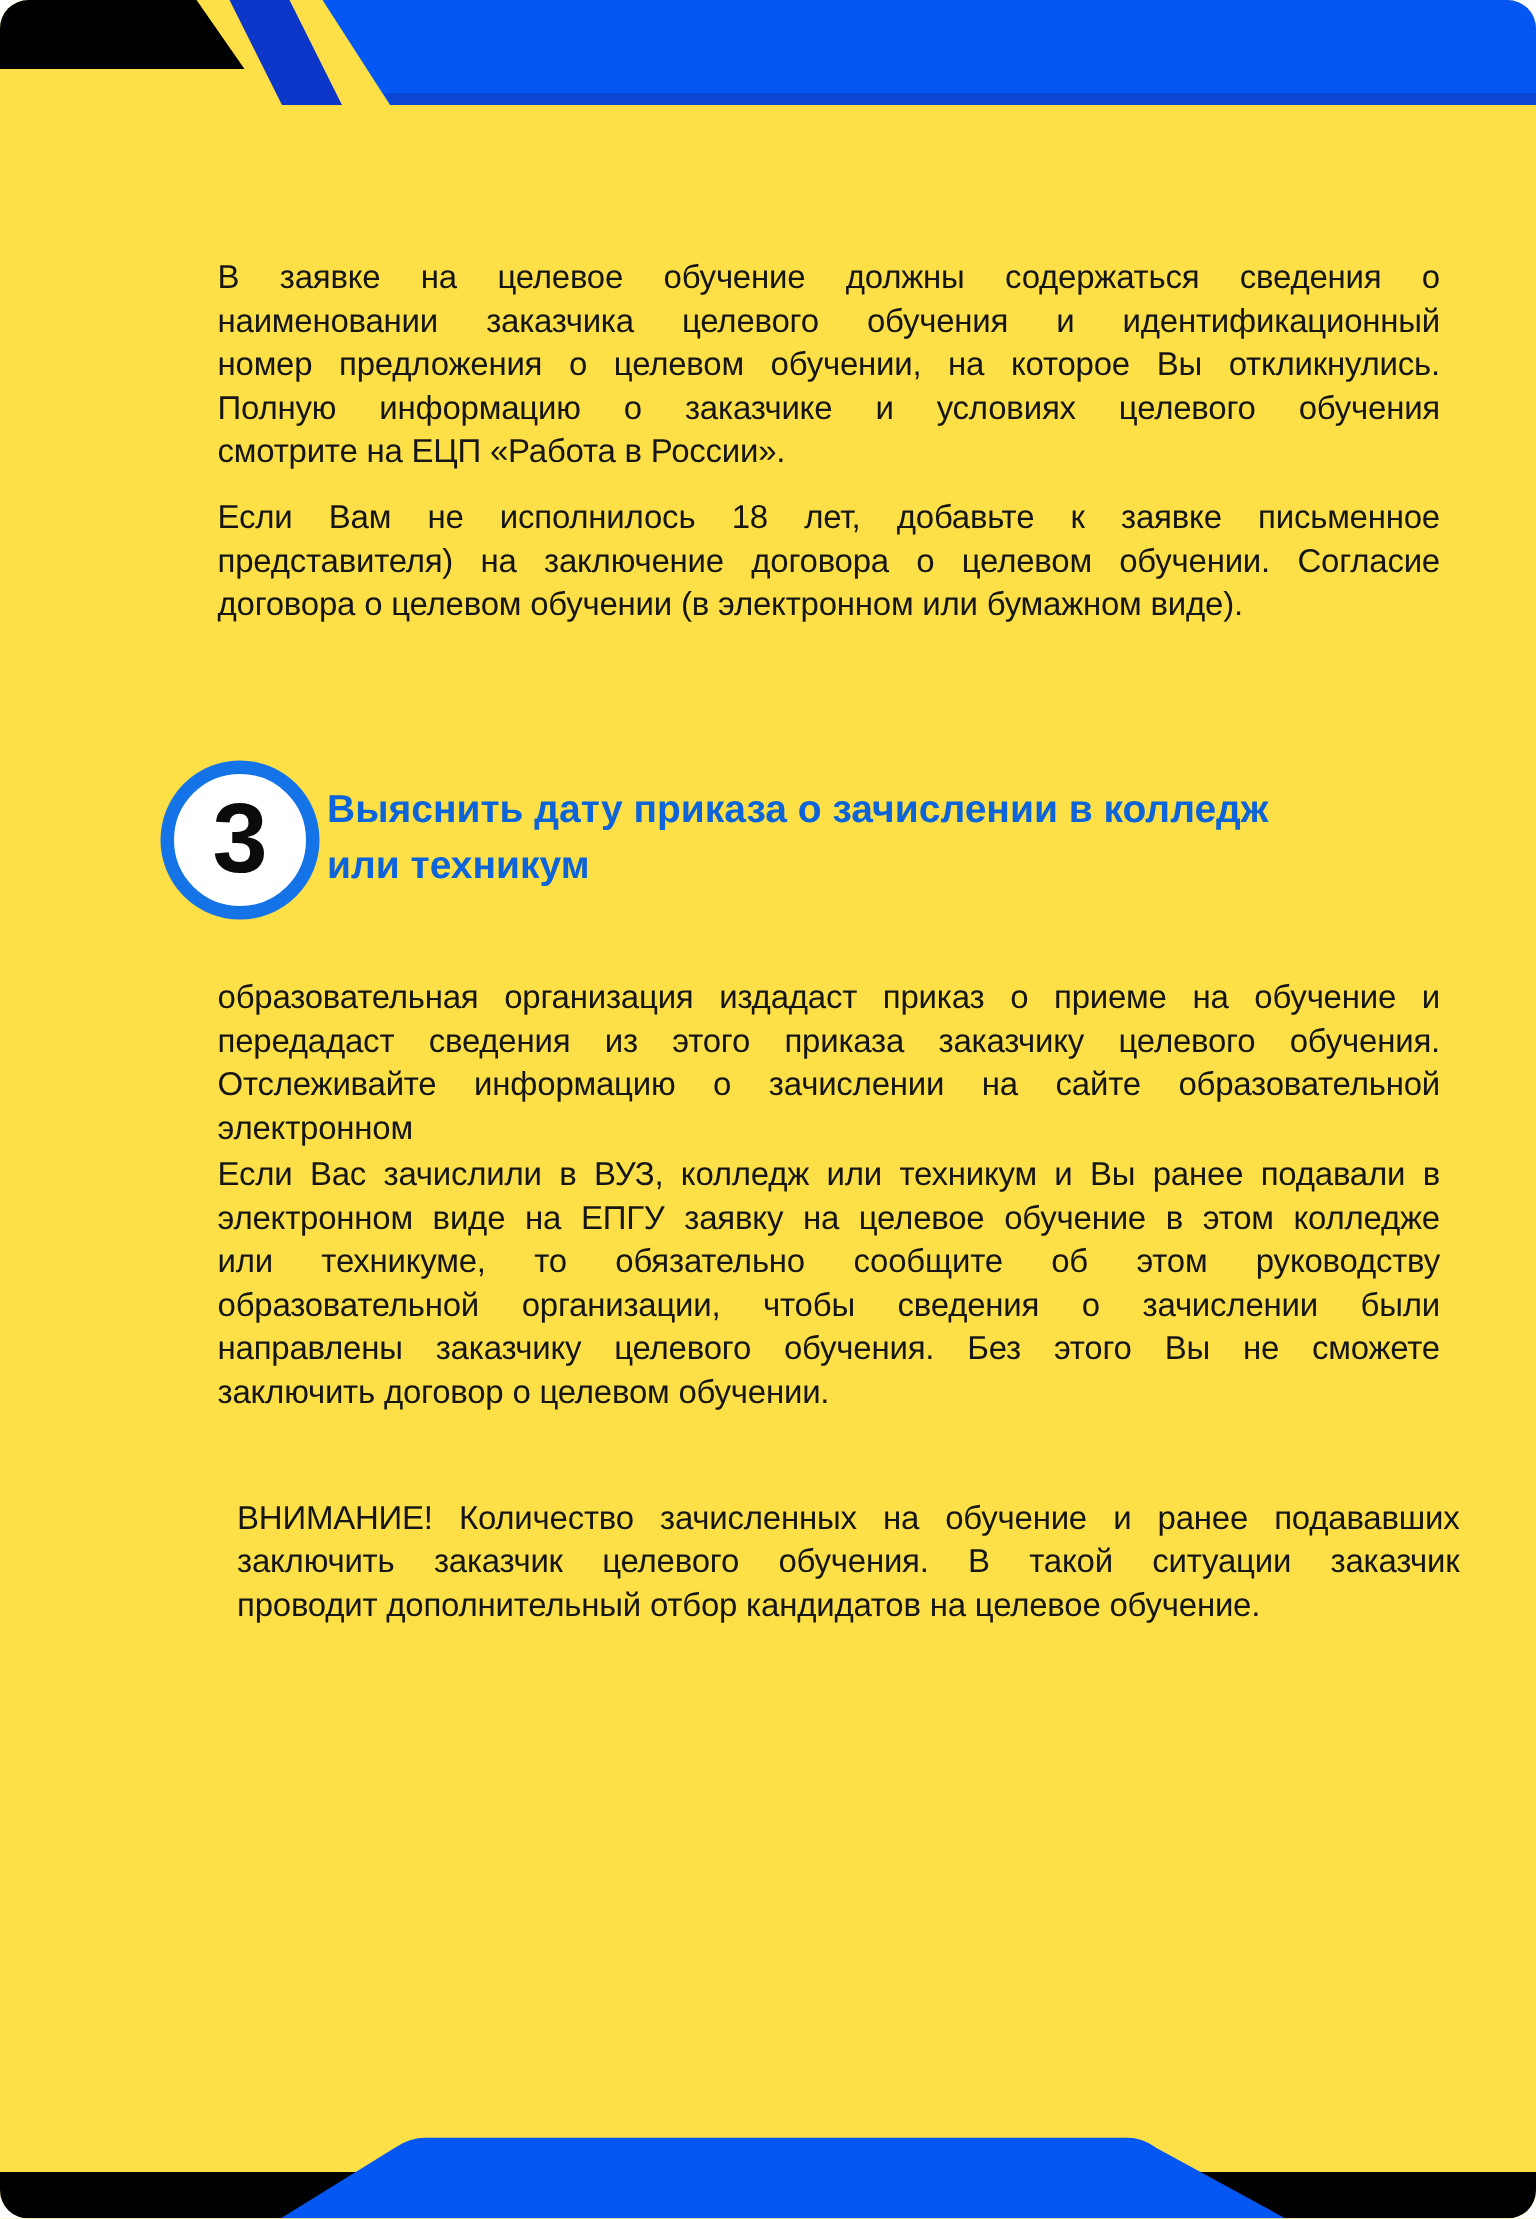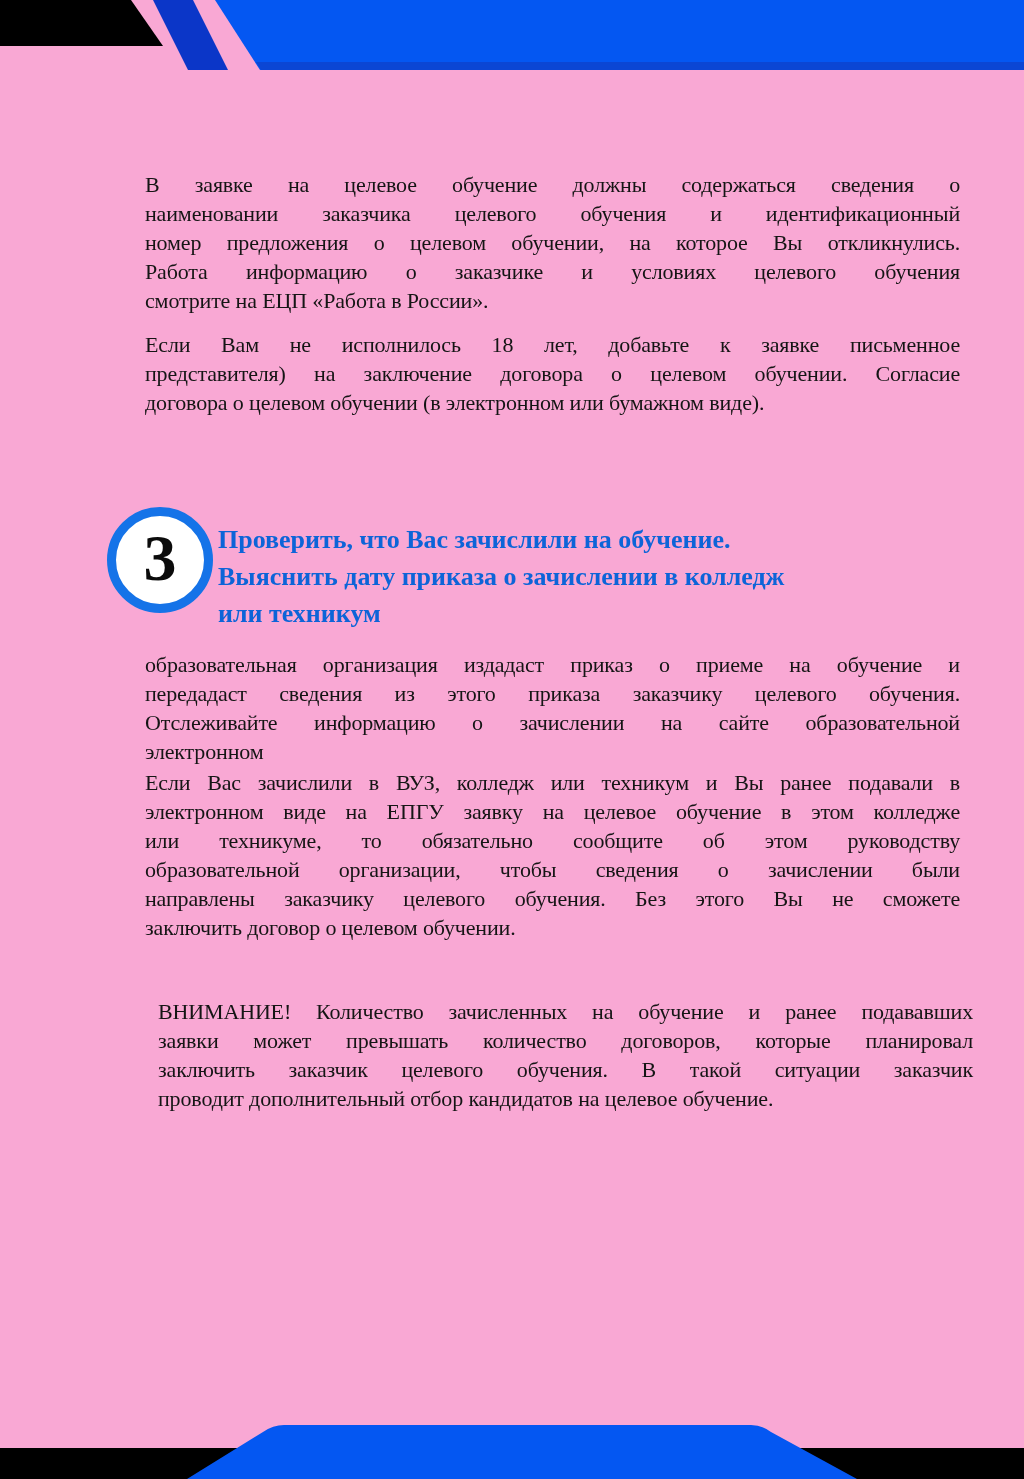--- a/index.html
+++ b/index.html
@@ -4,23 +4,24 @@
 <style>
   html, body {
     margin: 0;
     padding: 0;
     background: #ffffff;
   }
   .page {
     position: relative;
     width: 1024px;
     height: 1479px;
-    background: #f9a8d4;
+    background: #fde047;
     overflow: hidden;
-    font-family: Liberation Serif, serif;
+    font-family: Liberation Sans, sans-serif;
+    border-radius: 19px;
   }
   .header-graphic, .footer-graphic {
     position: absolute;
     left: 0;
     display: block;
   }
   .header-graphic { top: 0; }
   .footer-graphic { bottom: 0; }
 
   .para {
@@ -93,35 +94,34 @@
     <polygon points="215,0 1024,0 1024,70 260,70" fill="#0457f2"></polygon>
     <polygon points="256,62 1024,62 1024,70 261,70" fill="#0b46d4"></polygon>
     <polygon points="153,0 193,0 228,70 188,70" fill="#0b36c8"></polygon>
     <polygon points="0,0 131,0 163,46 0,46" fill="#000000"></polygon>
   </svg>
 
   <section class="para p1">
       <div class="line">В заявке на целевое обучение должны содержаться сведения о</div>
       <div class="line">наименовании заказчика целевого обучения и идентификационный</div>
       <div class="line">номер предложения о целевом обучении, на которое Вы откликнулись.</div>
-      <div class="line">Работа информацию о заказчике и условиях целевого обучения</div>
+      <div class="line">Полную информацию о заказчике и условиях целевого обучения</div>
       <div class="line line-last">смотрите на ЕЦП «Работа в России».</div>
     </section>
 
   <section class="para p2">
       <div class="line">Если Вам не исполнилось 18 лет, добавьте к заявке письменное</div>
       <div class="line">представителя) на заключение договора о целевом обучении. Согласие</div>
       <div class="line line-last">договора о целевом обучении (в электронном или бумажном виде).</div>
     </section>
 
   <div class="step-circle">
     <span class="step-number">3</span>
   </div>
   <h2 class="step-title">
-      <div class="line">Проверить, что Вас зачислили на обучение.</div>
       <div class="line">Выяснить дату приказа о зачислении в колледж</div>
       <div class="line line-last">или техникум</div>
     </h2>
 
   <section class="para p3">
       <div class="line">образовательная организация издадаст приказ о приеме на обучение и</div>
       <div class="line">передадаст сведения из этого приказа заказчику целевого обучения.</div>
       <div class="line">Отслеживайте информацию о зачислении на сайте образовательной</div>
       <div class="line line-last">электронном</div>
     </section>
@@ -130,21 +130,20 @@
       <div class="line">Если Вас зачислили в ВУЗ, колледж или техникум и Вы ранее подавали в</div>
       <div class="line">электронном виде на ЕПГУ заявку на целевое обучение в этом колледже</div>
       <div class="line">или техникуме, то обязательно сообщите об этом руководству</div>
       <div class="line">образовательной организации, чтобы сведения о зачислении были</div>
       <div class="line">направлены заказчику целевого обучения. Без этого Вы не сможете</div>
       <div class="line line-last">заключить договор о целевом обучении.</div>
     </section>
 
   <section class="para p5">
       <div class="line">ВНИМАНИЕ! Количество зачисленных на обучение и ранее подававших</div>
-      <div class="line">заявки может превышать количество договоров, которые планировал</div>
       <div class="line">заключить заказчик целевого обучения. В такой ситуации заказчик</div>
       <div class="line line-last">проводит дополнительный отбор кандидатов на целевое обучение.</div>
     </section>
 
   <svg class="footer-graphic" width="1024" height="54" viewBox="0 0 1024 54">
     <rect x="0" y="23" width="1024" height="31" fill="#000000"></rect>
     <path d="M187,54 L263,7 Q273,0 284,0 L751,0 Q762,0 771,7 L857,54 Z" fill="#0457f2"></path>
   </svg>
 
 </div>

